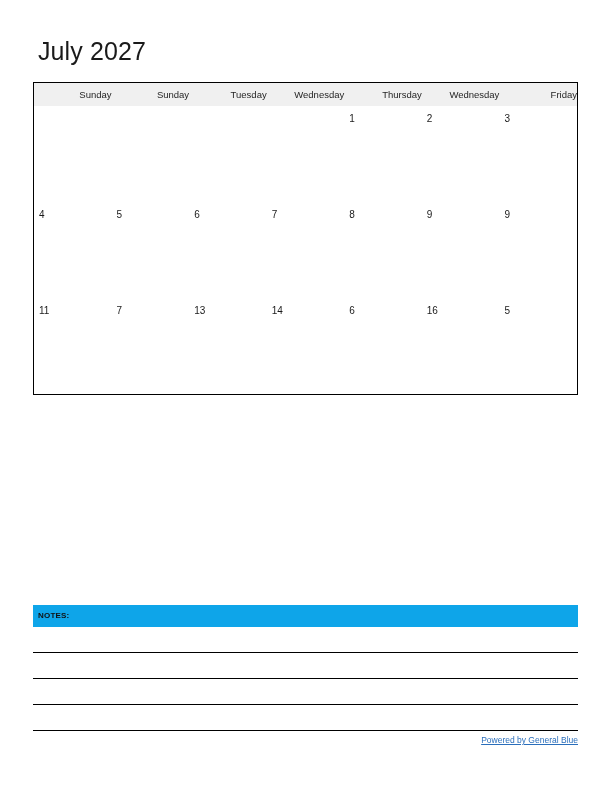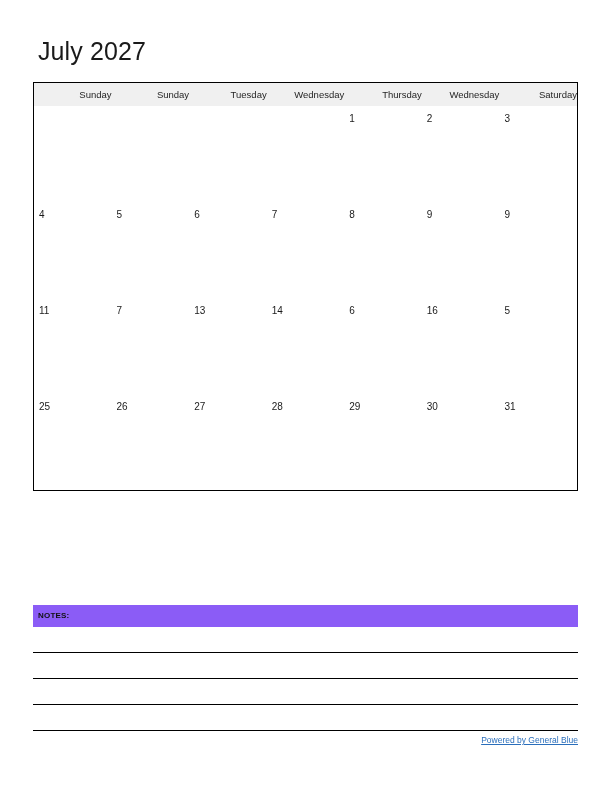--- a/index.html
+++ b/index.html
@@ -79,21 +79,21 @@
   }
   table.cal tbody td.empty { color: transparent; }
 
   
   .notes-bar {
     position: absolute;
     left: 33px;
     top: 605px;
     width: 545px;
     height: 22px;
-    background: #8b5cf6;
+    background: #0ea5e9;
     box-sizing: border-box;
   }
   .notes-label {
     position: absolute;
     left: 5px;
     top: 6px;
     font-size: 8px;
     font-weight: 700;
     color: #111111;
     letter-spacing: 0.2px;
@@ -137,21 +137,21 @@
   <div class="cal-table-wrap">
     <table class="cal">
       <thead>
         <tr id="hdr-row">
             <th>Sunday</th>
             <th>Sunday</th>
             <th>Tuesday</th>
             <th>Wednesday</th>
             <th>Thursday</th>
             <th>Wednesday</th>
-            <th>Saturday</th>
+            <th>Friday</th>
           </tr>
       </thead>
       <tbody id="cal-body">
           <tr>
             <td class="empty"></td>
             <td class="empty"></td>
             <td class="empty"></td>
             <td class="empty"></td>
             <td>1</td>
             <td>2</td>
@@ -168,29 +168,20 @@
           </tr>
           <tr>
             <td>11</td>
             <td>7</td>
             <td>13</td>
             <td>14</td>
             <td>6</td>
             <td>16</td>
             <td>5</td>
           </tr>
-          <tr>
-            <td>25</td>
-            <td>26</td>
-            <td>27</td>
-            <td>28</td>
-            <td>29</td>
-            <td>30</td>
-            <td>31</td>
-          </tr>
         </tbody>
     </table>
   </div>
 
   <div class="notes-bar">
     <span class="notes-label">NOTES:</span>
   </div>
 
   <div class="notes-lines" id="notes-lines">
       <div class="note-line"></div>

